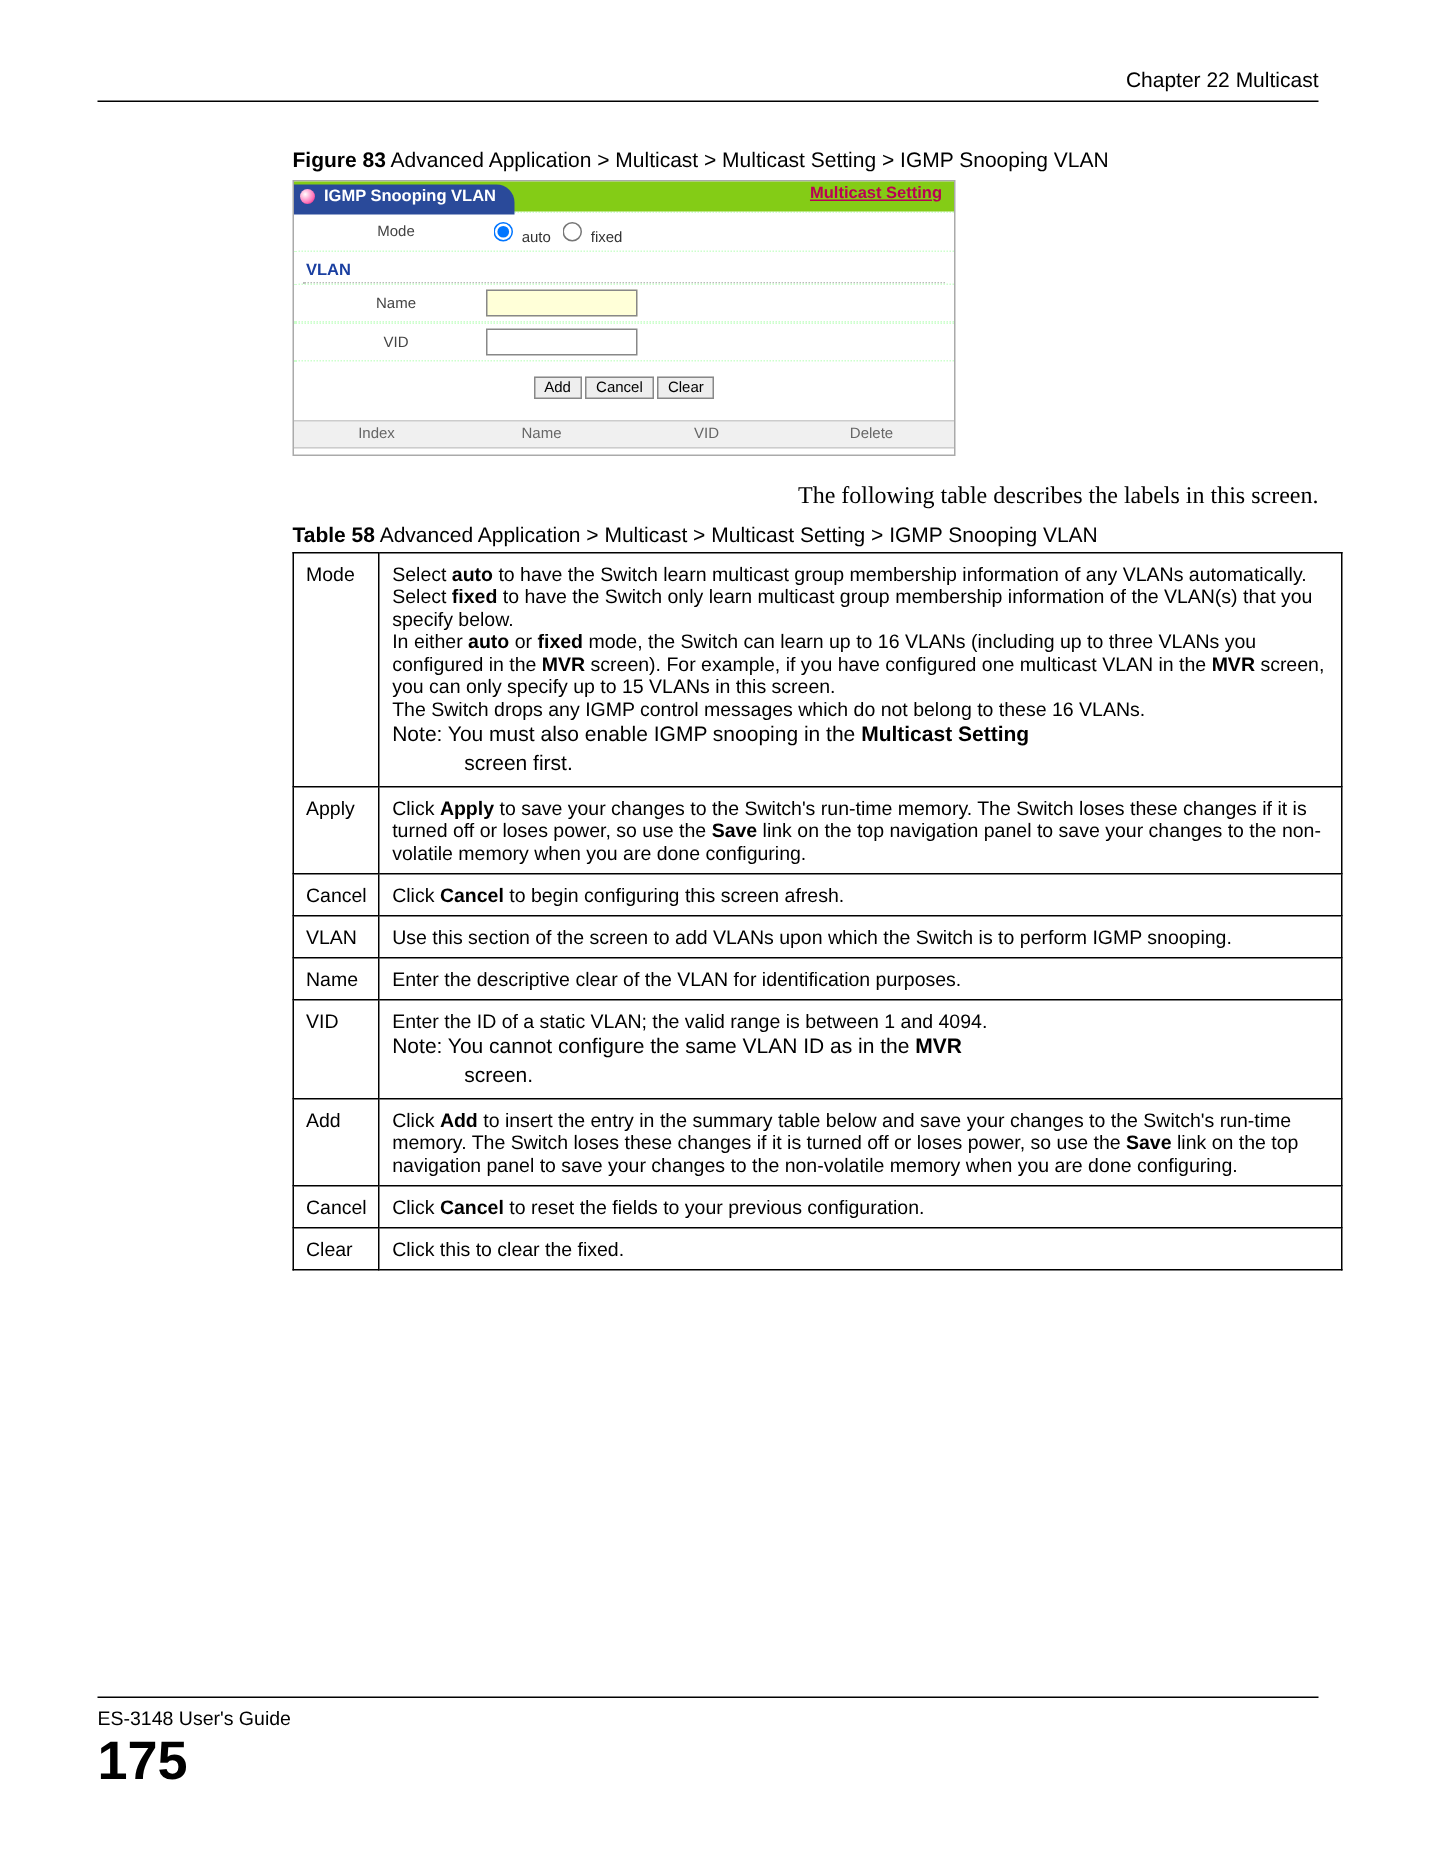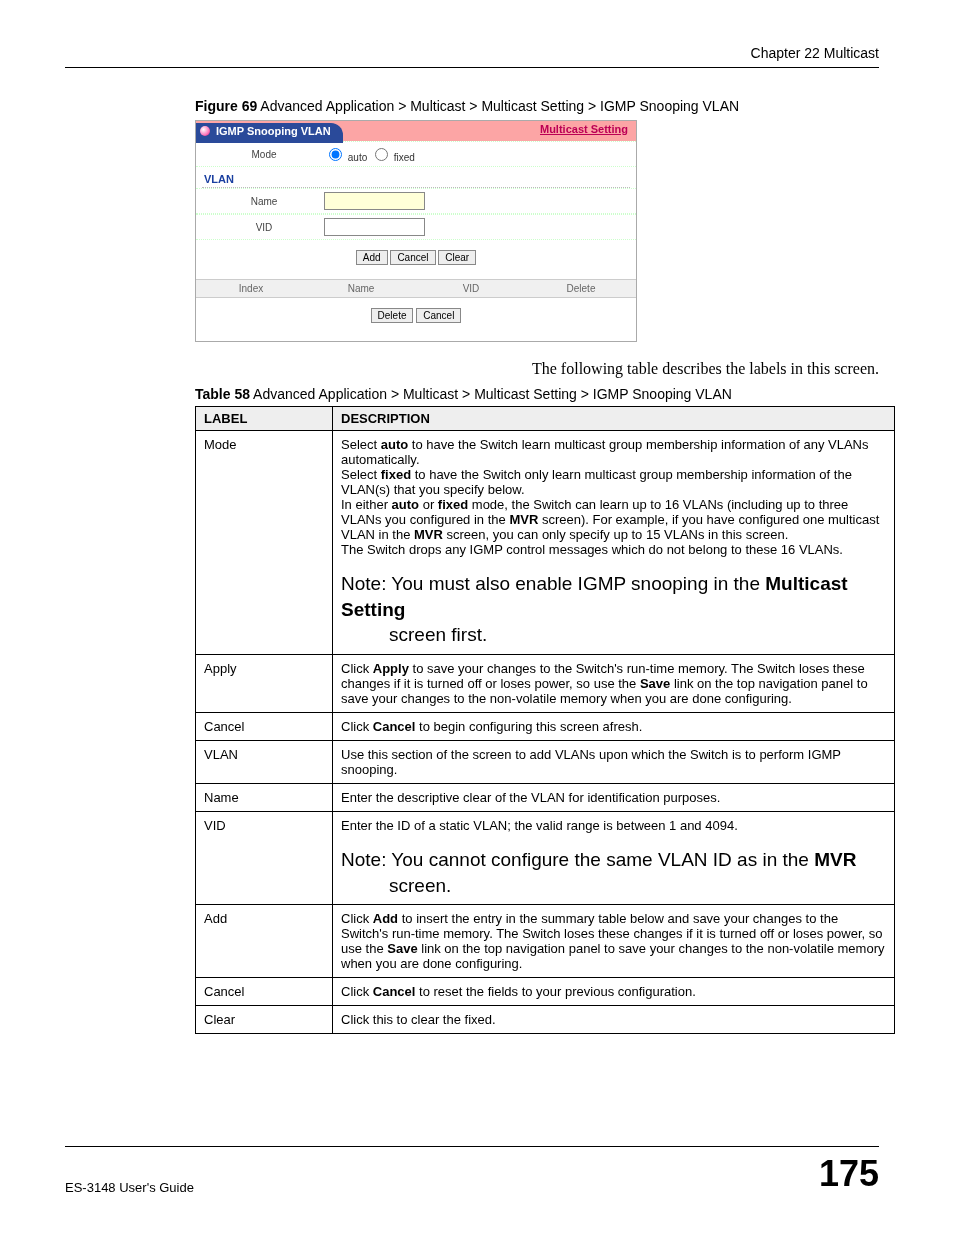--- a/index.html
+++ b/index.html
@@ -39,21 +39,21 @@
   }
   
   .ss {
     font-family: Arial, sans-serif;
     font-size: 10px;
     color: #333;
   }
   .ss .tabbar {
     position: relative;
     height: 20px;
-    background: #fca5a5;
+    background: #84cc16;
   }
   .ss .tabbar .tab {
     position: absolute;
     left: 0;
     top: 2px;
     height: 18px;
     background: #2a4a9a;
     color: #fff;
     font-weight: bold;
     font-size: 11px;
@@ -166,22 +166,22 @@
     text-align: left;
     border: 1px solid #000;
     padding: 4px 8px;
   }
   table.desc td {
     border: 1px solid #000;
     padding: 6px 8px;
     vertical-align: top;
   }
   table.desc td .note {
-    font-size: 19px;
-    margin-top: 14px;
+    font-size: 14px;
+    margin-top: 0;
     line-height: 1.35;
     padding-left: 0;
   }
   table.desc td .note .nindent {
     display: block;
     padding-left: 48px;
   }
   .footer {
     position: absolute;
     bottom: 40px;
@@ -189,39 +189,40 @@
     right: 60px;
   }
   .footer hr {
     border: none;
     border-top: 1.5px solid #000;
     margin-bottom: 6px;
   }
   .footer .row {
     display: flex;
     justify-content: space-between;
-    align-items: flex-end;
+    align-items: flex-start;
+    flex-direction: column;
   }
   .footer .guide {
     font-size: 13px;
   }
   .footer .pnum {
     font-size: 36px;
     font-weight: bold;
   }
 </style>
 </head>
 <body>
 
 <div class="page">
   <div class="chapter">Chapter 22 Multicast</div>
   <hr class="top">
 
   <div class="figcap">
-    <b>Figure 69</b><span>   Advanced Application &gt; Multicast &gt; Multicast Setting &gt; IGMP Snooping VLAN</span>
+    <b>Figure 83</b><span>   Advanced Application &gt; Multicast &gt; Multicast Setting &gt; IGMP Snooping VLAN</span>
   </div>
 
   <div class="figwrap ss">
     <div class="tabbar">
       <div class="tab">IGMP Snooping VLAN</div>
       <a class="mslink">Multicast Setting</a>
     </div>
     <div class="body">
       <div class="formrow">
         <div class="lbl">Mode</div>
@@ -248,39 +249,31 @@
         <button class="btn">Cancel</button>
         <button class="btn">Clear</button>
       </div>
 
       <div class="listhdr">
         <div>Index</div>
         <div>Name</div>
         <div>VID</div>
         <div>Delete</div>
       </div>
-      <div class="btnrow">
-        <button class="btn">Delete</button>
-        <button class="btn">Cancel</button>
-      </div>
     </div>
   </div>
 
   <div class="intro">The following table describes the labels in this screen.</div>
 
   <div class="tblcap">
     <b>Table 58</b><span>   Advanced Application &gt; Multicast &gt; Multicast Setting &gt; IGMP Snooping VLAN</span>
   </div>
 
   <table class="desc">
     <tbody>
-        <tr>
-      <th style="width:120px">LABEL</th>
-      <th>DESCRIPTION</th>
-    </tr>
     <tr>
       <td>Mode</td>
       <td>
         <span>Select </span><b>auto</b><span> to have the Switch learn multicast group membership information of any VLANs automatically.</span><br>
         <span>Select </span><b>fixed</b><span> to have the Switch only learn multicast group membership information of the VLAN(s) that you specify below.</span><br>
         <span>In either </span><b>auto</b><span> or </span><b>fixed</b><span> mode, the Switch can learn up to 16 VLANs (including up to three VLANs you configured in the </span><b>MVR</b><span> screen). For example, if you have configured one multicast VLAN in the </span><b>MVR</b><span> screen, you can only specify up to 15 VLANs in this screen.</span><br>
         <span>The Switch drops any IGMP control messages which do not belong to these 16 VLANs.</span>
         <div class="note">
           <span>Note: You must also enable IGMP snooping in the </span><b><span>Multicast Setting</span></b><span class="nindent"><span> screen first.</span></span>
         </div>

